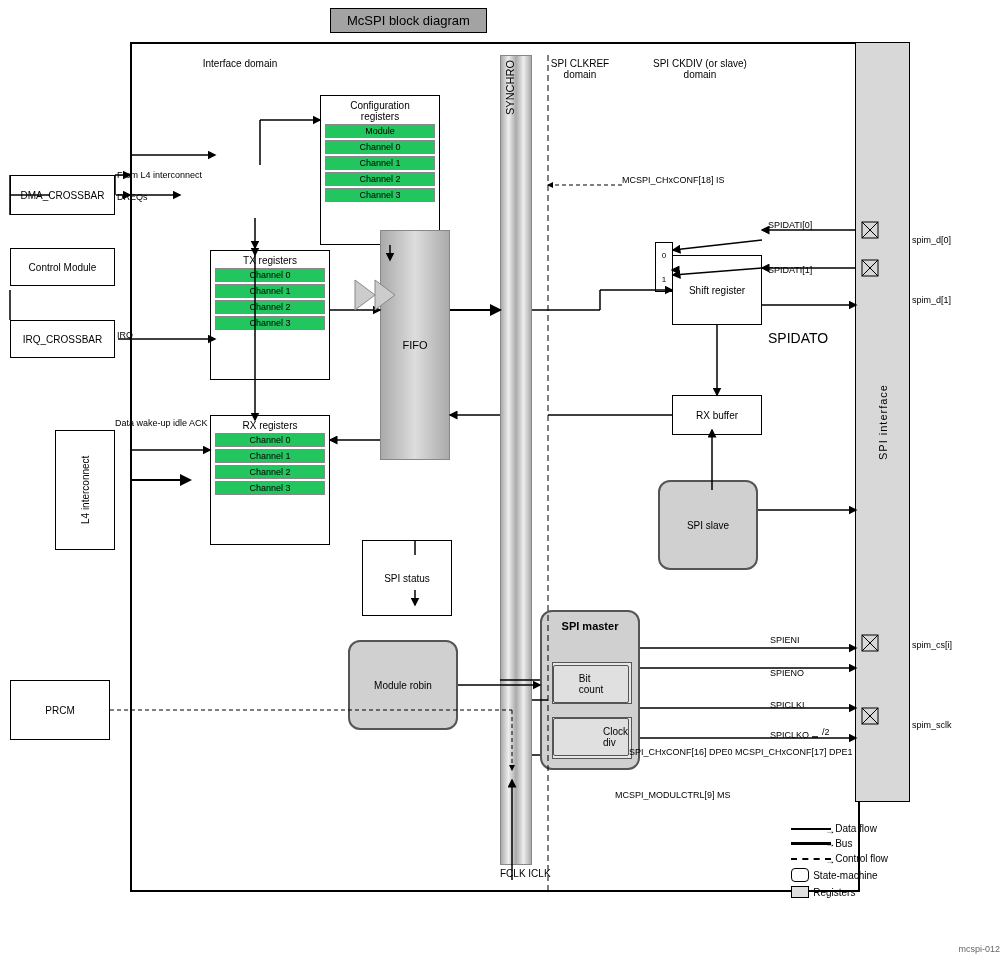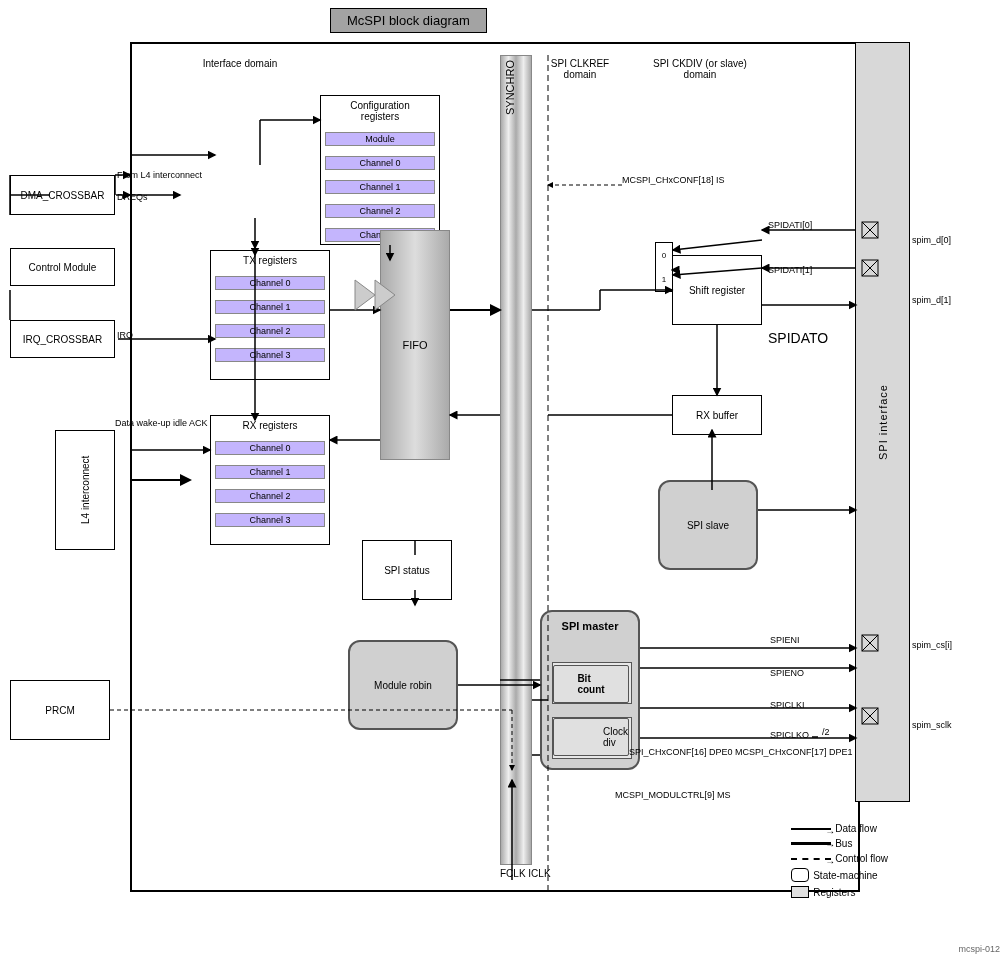--- a/index.html
+++ b/index.html
@@ -144,24 +144,24 @@
       height: 962px;
       pointer-events: none;
     }
     .channel-group-title {
       text-align: center;
       font-size: 10px;
       margin-bottom: 2px;
     }
     .channel-item {
       border: 1px solid #888;
-      margin: 10px 4px;
+      margin: 2px 4px;
       padding: 1px 4px;
       font-size: 9px;
-      background: #c4b5fd;
+      background: #22c55e;
       text-align: center;
     }
     
     .legend {
       position: absolute;
       bottom: 60px;
       right: 120px;
       font-size: 10px;
     }
     .legend-row {
@@ -250,21 +250,21 @@
     <div class="channel-item">Channel 0</div>
     <div class="channel-item">Channel 1</div>
     <div class="channel-item">Channel 2</div>
     <div class="channel-item">Channel 3</div>
   </div>
 
   <div class="box-gray" style="position:absolute; top:230px; left:380px; width:70px; height:230px; border:1px solid #888; background:linear-gradient(to right, #aaa, #ddd, #aaa); display:flex; align-items:center; justify-content:center; font-size:11px;">
     <span>FIFO</span>
   </div>
 
-  <div class="box" style="top:540px; left:362px; width:90px; height:60px;">
+  <div class="box" style="top:540px; left:362px; width:90px; height:76px;">
     <span>SPI
 status</span>
   </div>
 
   <div class="box-rounded" style="top:640px; left:348px; width:110px; height:90px;">
     <span>Module
 robin</span>
   </div>
 
   <div class="box-rounded" style="top:610px; left:540px; width:100px; height:160px;">
@@ -476,21 +476,21 @@
 
     <line x1="255" y1="218" x2="255" y2="248" stroke="#000" stroke-width="1.5" marker-end="url(#arrowhead)"></line>
 
     <polygon points="355,280 375,295 355,310" fill="#ccc" stroke="#888" stroke-width="1"></polygon>
     <polygon points="375,280 395,295 375,310" fill="#ccc" stroke="#888" stroke-width="1"></polygon>
 
     <line x1="390" y1="245" x2="390" y2="260" stroke="#000" stroke-width="1.5" marker-end="url(#arrowhead)"></line>
 
   </svg>
 
-  <div style="position:absolute; top:665px; left:553px; width:76px; height:38px; border:1px solid #555; background:#e0e0e0; display:flex; align-items:center; justify-content:center; font-size:10px; border-radius:2px;font-weight:bold;">
+  <div style="position:absolute; top:665px; left:553px; width:76px; height:38px; border:1px solid #555; background:#e0e0e0; display:flex; align-items:center; justify-content:center; font-size:10px; border-radius:2px;">
     <span>Bit<br>count</span>
   </div>
 
   <div style="position:absolute; top:718px; left:553px; width:76px; height:38px; border:1px solid #555; background:#e0e0e0; display:flex; align-items:center; justify-content:flex-end; font-size:10px; border-radius:2px;">
     <span>Clock<br>div</span>
   </div>
 
 </div>
 
 </body></html>

